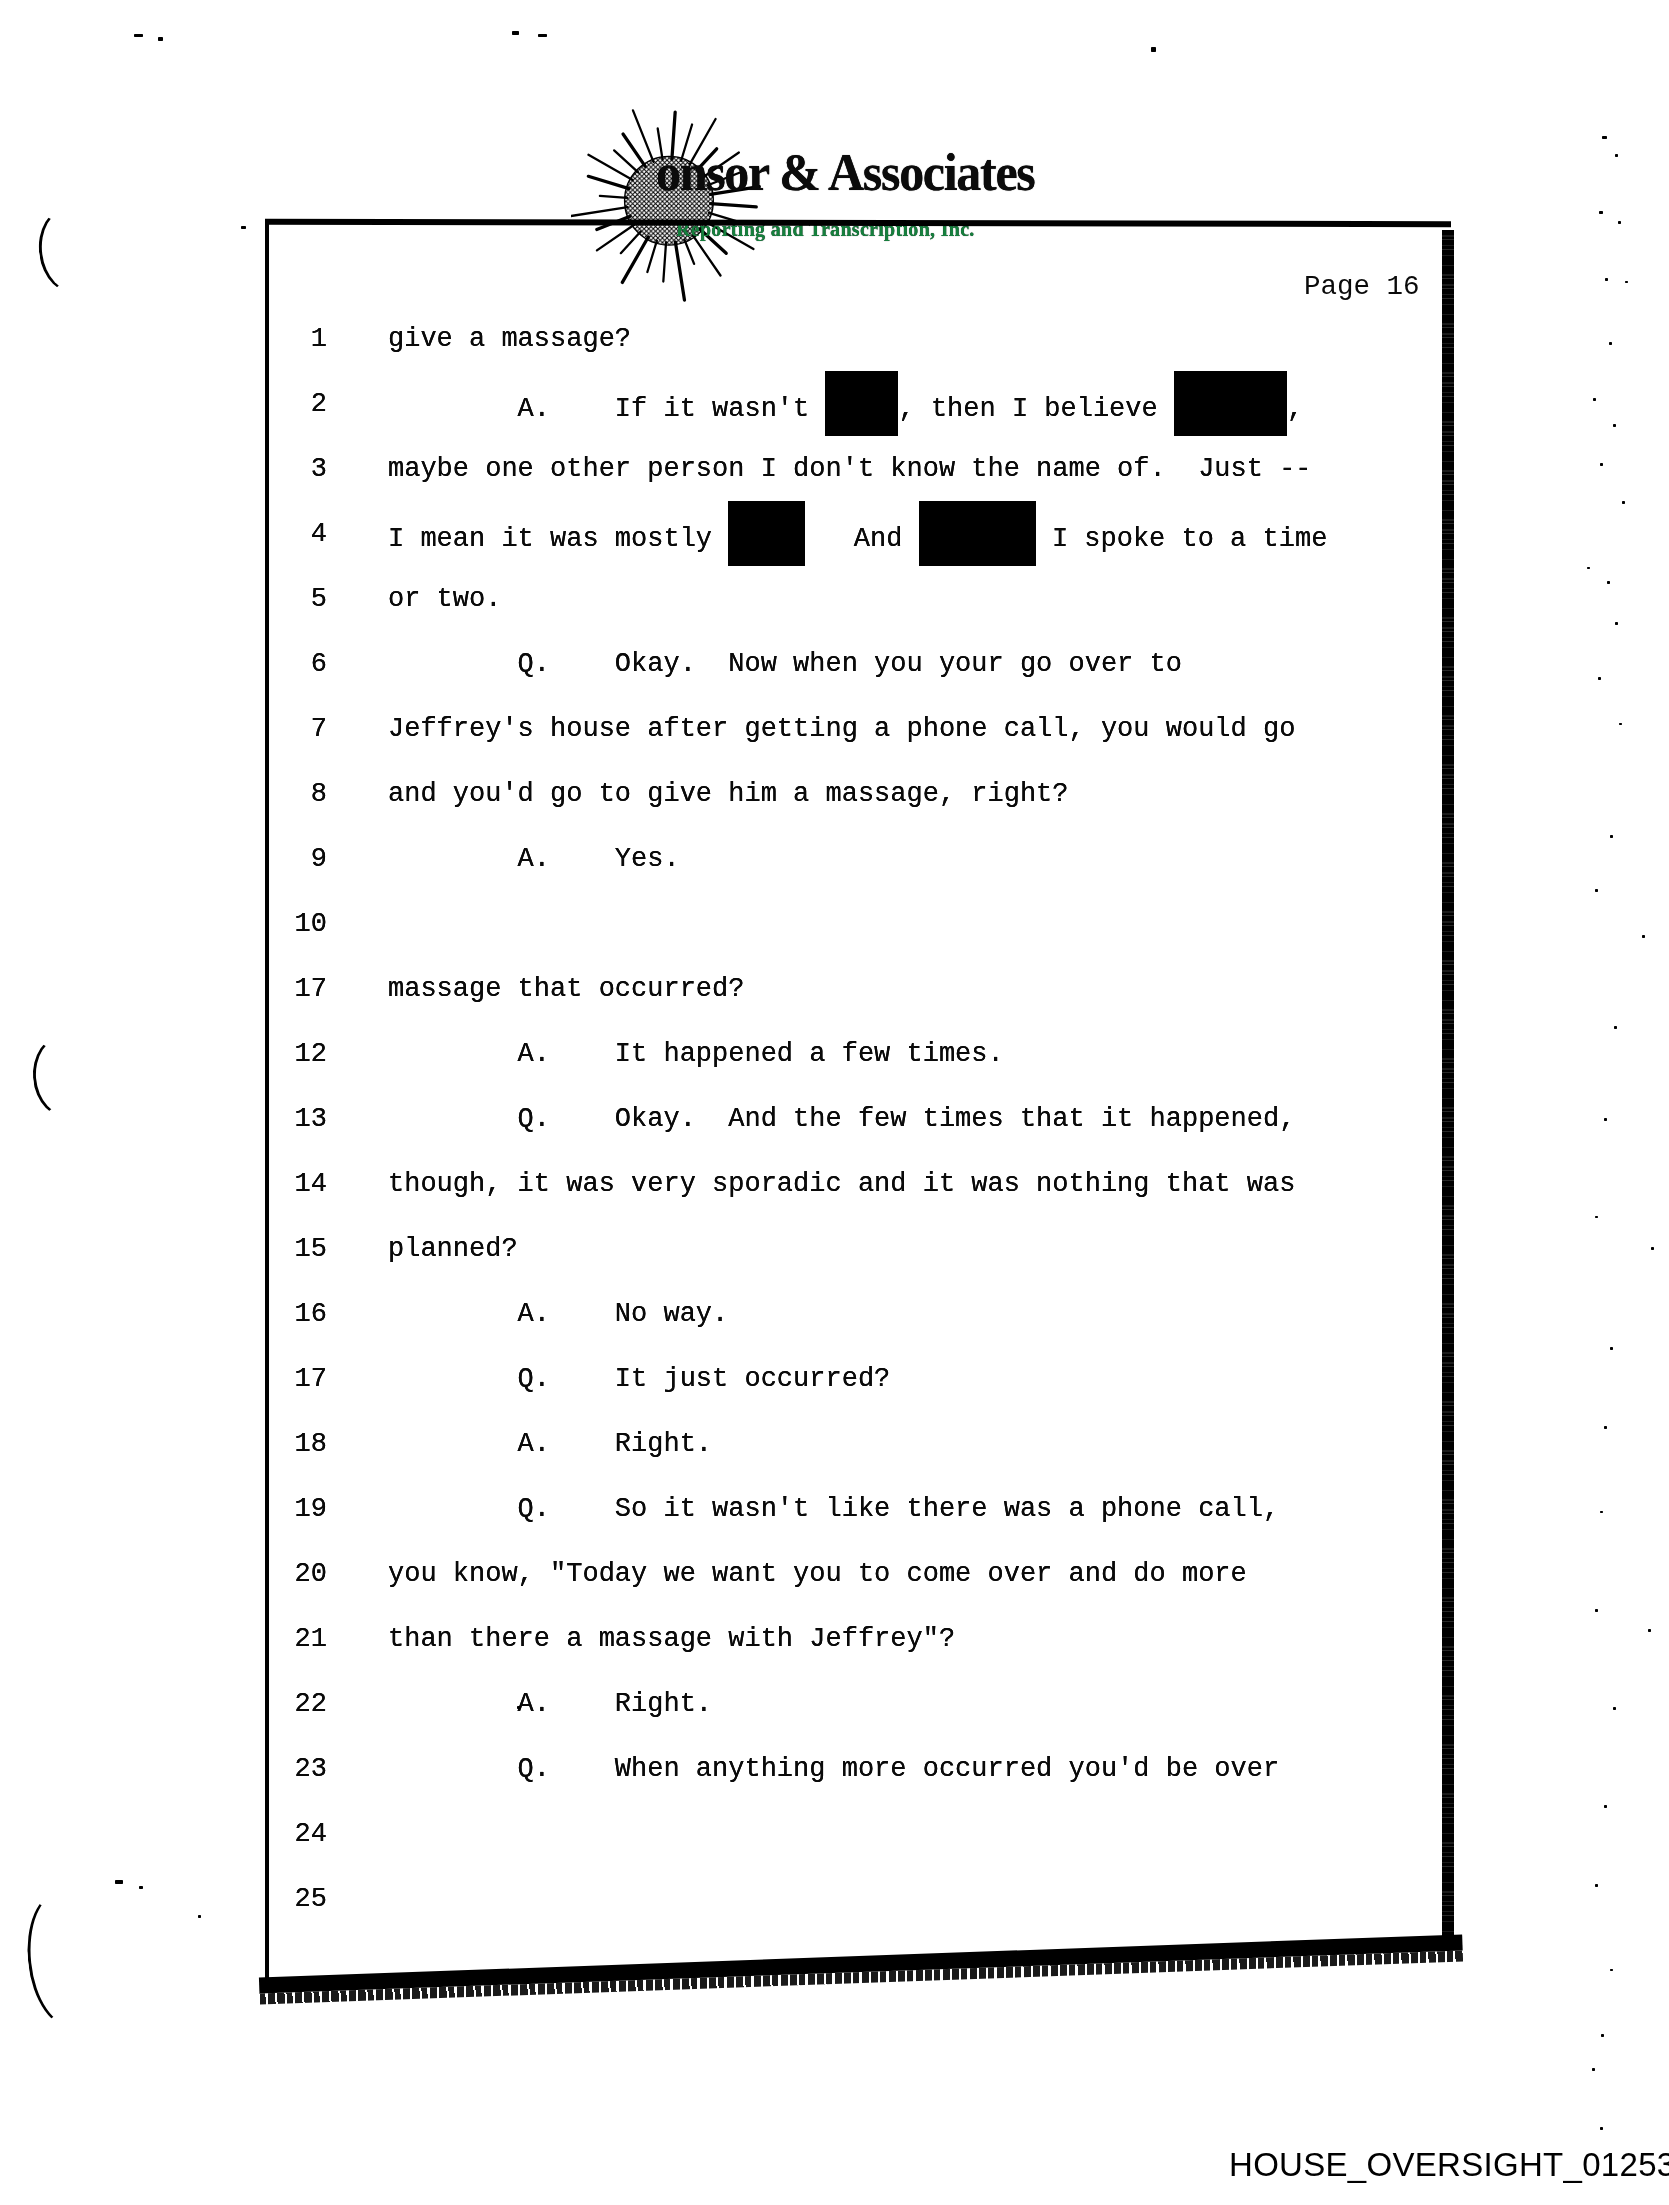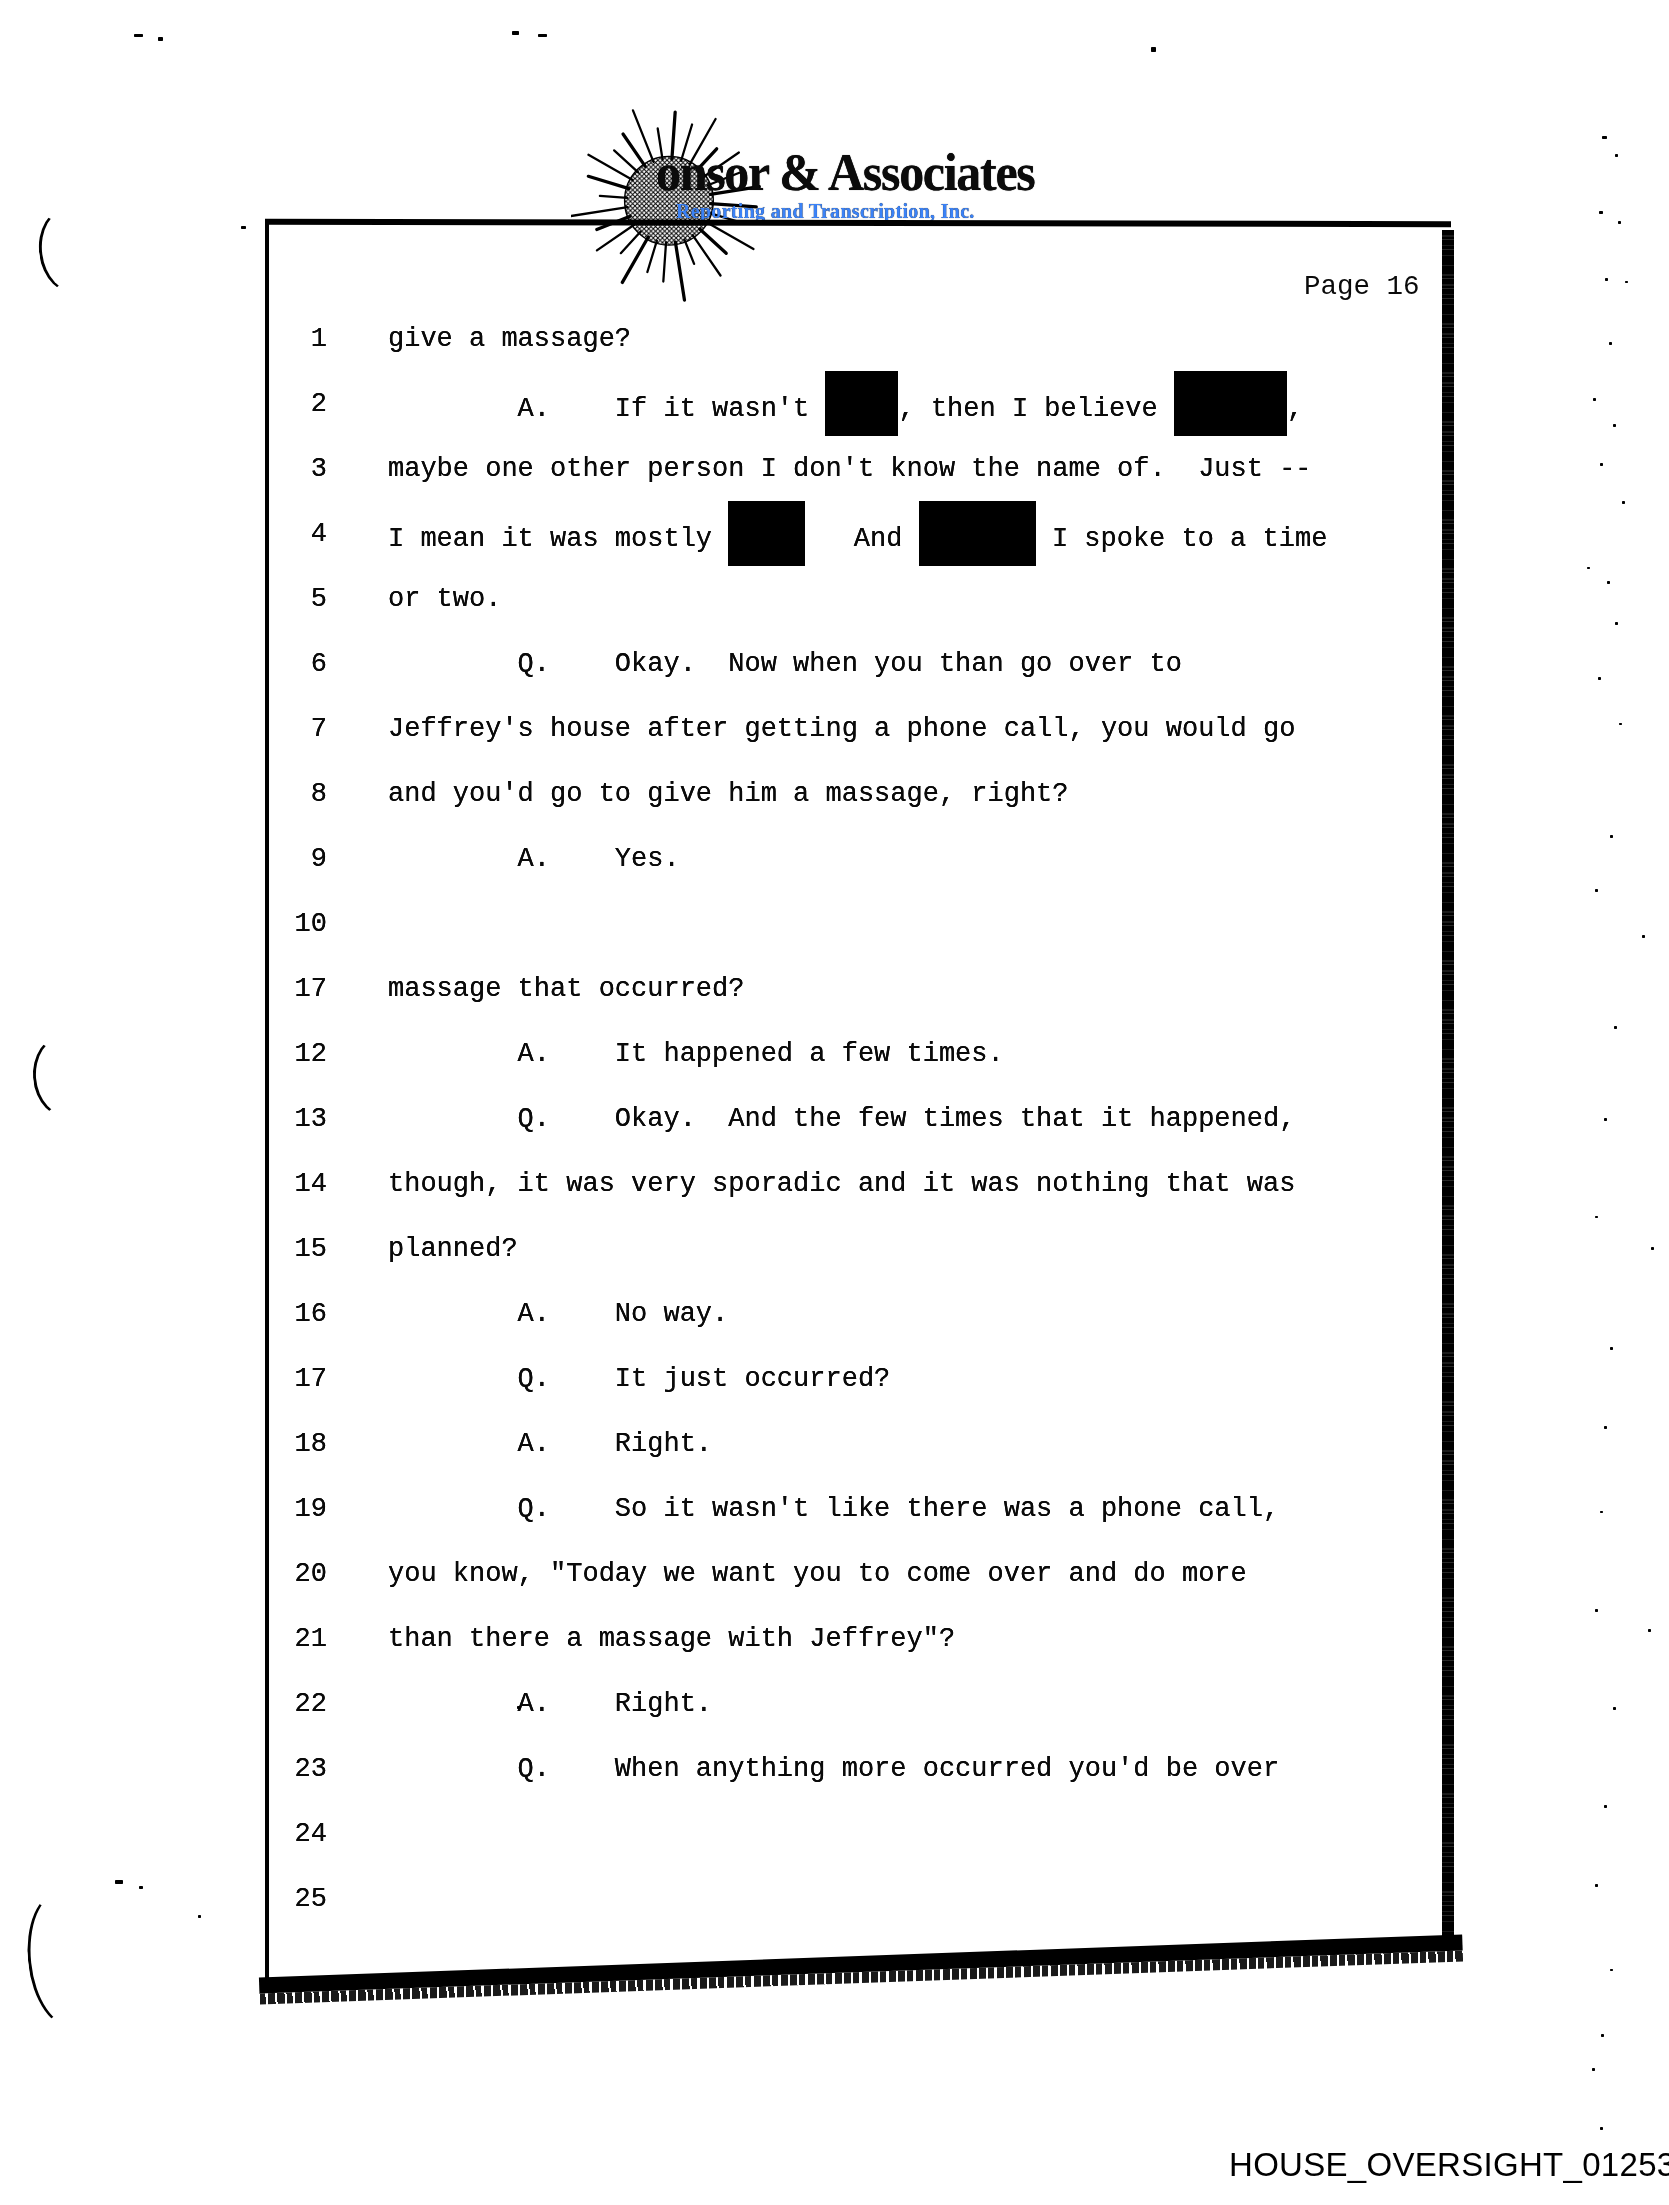--- a/index.html
+++ b/index.html
@@ -12,24 +12,24 @@
   
   .sun-logo{position:absolute;left:571px;top:96px;width:209px;height:216px;}
   .company-name{
     position:absolute;left:656px;top:143px;
     font-family:"Liberation Serif","DejaVu Serif",serif;
     font-weight:bold;font-size:50px;letter-spacing:-1.3px;
     color:#0b0b0b;text-shadow:0 0 0.7px #000;
     transform:scaleY(1.04);
   }
   .company-tagline{
-    position:absolute;left:676px;top:200px;
+    position:absolute;left:676px;top:218px;
     font-family:"Liberation Serif","DejaVu Serif",serif;
     font-weight:bold;font-size:20px;letter-spacing:0.3px;
-    color:#3b82f6;text-shadow:0 0 0.7px #000;
+    color:#15803d;text-shadow:0 0 0.7px #000;
   }
   
   .top-bar{position:absolute;left:265px;top:220px;width:1186px;height:5.9px;background:#000;transform:rotate(0.12deg);}
   .left-bar{position:absolute;left:265px;top:220px;width:3.9px;height:1770px;background:#000;}
   .right-bar{
     position:absolute;left:1442px;top:230px;width:11.8px;height:1718px;
     background:repeating-linear-gradient(180deg,#000 0 5.2px,#1c1c1c 5.2px 6.5px,#000 6.5px 9.2px,#2a2a2a 9.2px 9.8px);
   }
   .bottom-band-wrap{position:absolute;left:259px;top:1956px;width:1204px;transform:rotate(-2.05deg);transform-origin:50% 50%;}
   .bottom-band{width:100%;height:15.7px;background:#000;}
@@ -131,21 +131,21 @@
     <div class="t-row">
       <span class="t-num">4</span>
       <span class="t-text">I mean it was mostly <span class="redaction" style="width: 77px; background: rgb(0, 0, 0);"></span>   And <span class="redaction" style="width: 117px; background: rgb(0, 0, 0);"></span> I spoke to a time</span>
     </div>
     <div class="t-row">
       <span class="t-num">5</span>
       <span class="t-text">or two.</span>
     </div>
     <div class="t-row">
       <span class="t-num">6</span>
-      <span class="t-text">        Q.    Okay.  Now when you than go over to</span>
+      <span class="t-text">        Q.    Okay.  Now when you your go over to</span>
     </div>
     <div class="t-row">
       <span class="t-num">7</span>
       <span class="t-text">Jeffrey's house after getting a phone call, you would go</span>
     </div>
     <div class="t-row">
       <span class="t-num">8</span>
       <span class="t-text">and you'd go to give him a massage, right?</span>
     </div>
     <div class="t-row">

